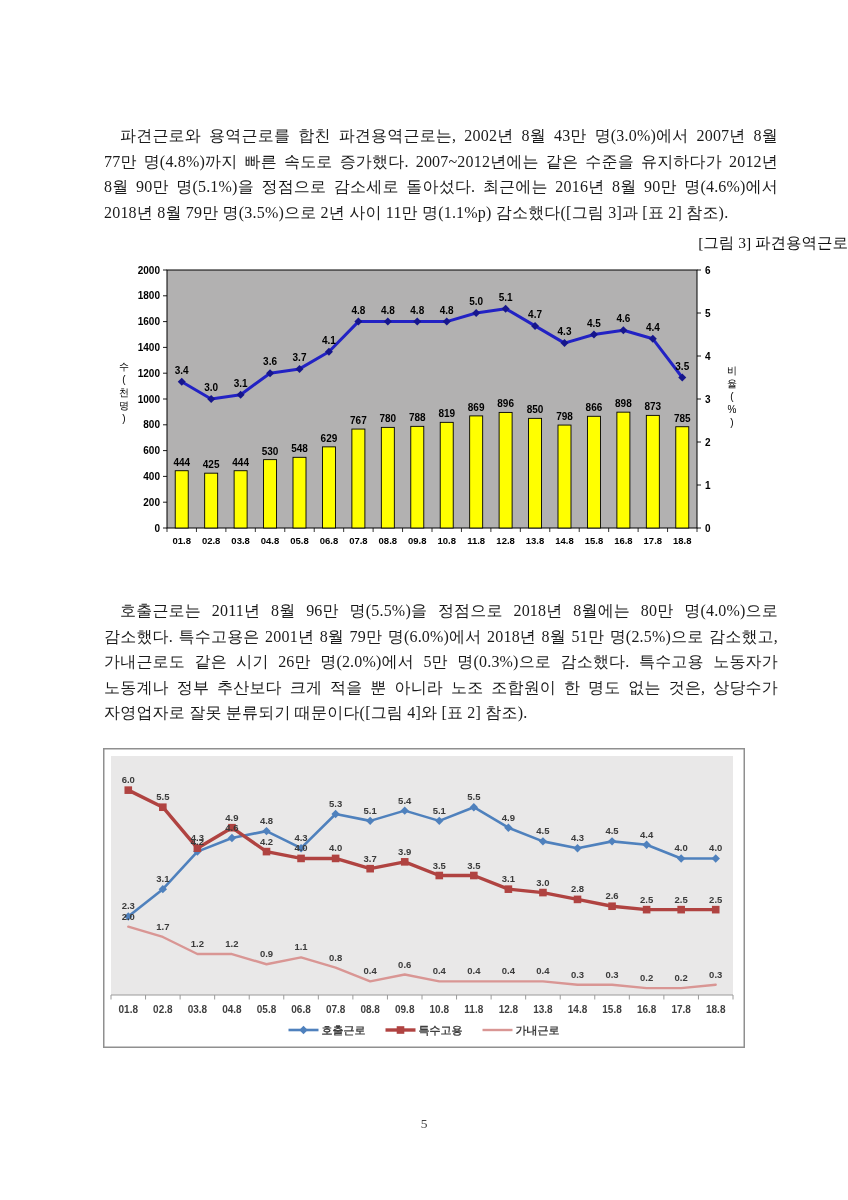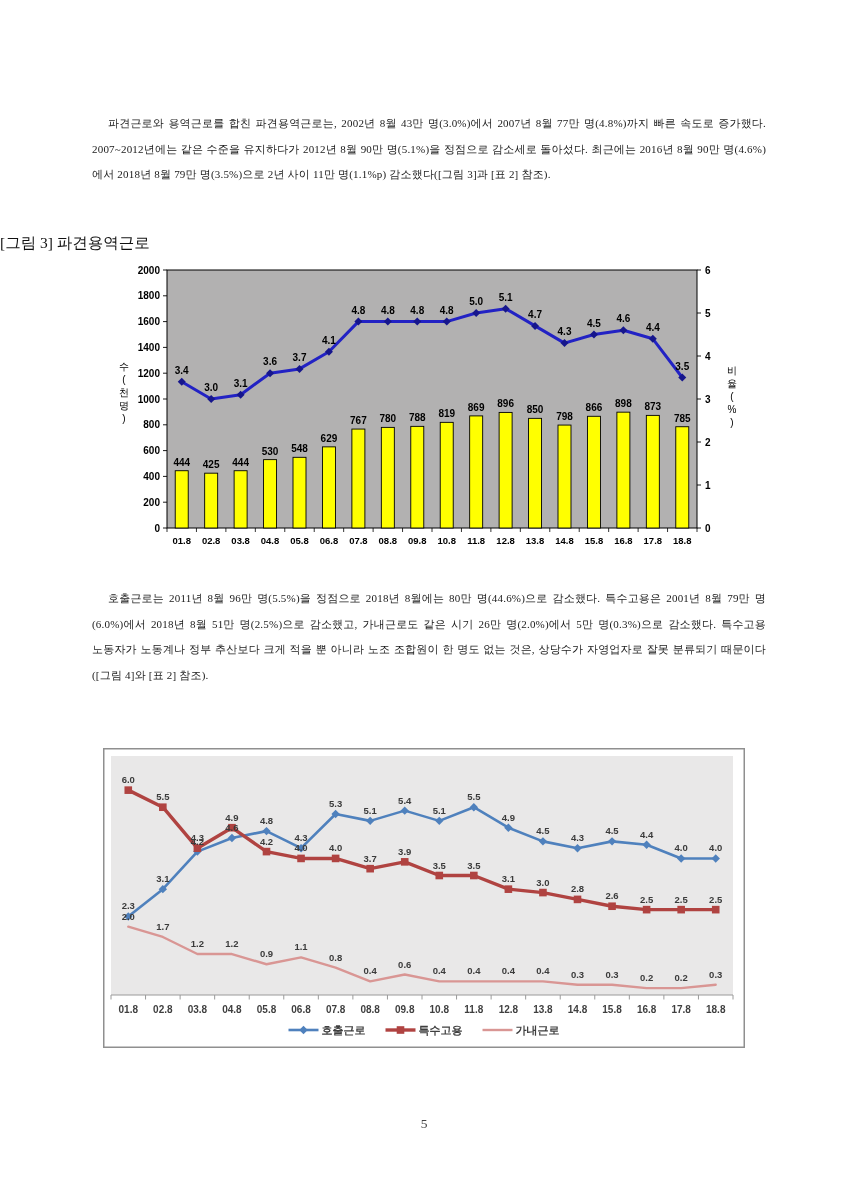--- a/index.html
+++ b/index.html
@@ -1,22 +1,22 @@
 <!DOCTYPE html>
 <html><head>
 <meta charset="utf-8">
 <style>
   html,body{margin:0;padding:0;background:#fff;}
   .page{position:relative;width:848px;height:1200px;background:#ffffff;overflow:hidden;
         font-family:"Liberation Serif",serif;color:#1a1a1a;}
-  .para{position:absolute;left:88px;width:674px;margin:4px;font-size:11px;line-height:25.5px;
+  .para{position:absolute;left:88px;width:674px;margin:16px;font-size:16px;line-height:25.5px;
         text-align:justify;text-indent:16px;letter-spacing:0.2px;word-break:keep-all;}
   .p1{top:107px;}
   .p2{top:582px;}
-  .fig-title{position:absolute;left:0;width:848px;text-align:left;font-size:15.5px;
+  .fig-title{position:absolute;left:0;width:848px;text-align:right;font-size:15.5px;
              font-weight:normal;color:#111;margin:0;}
   .ft3{top:233px;}
   .ft4{top:719px;}
   .chart-svg{position:absolute;}
   #chart1{left:110px;top:262px;}
   #chart2{left:103px;top:748px;}
   .page-number{position:absolute;top:1116px;left:0;width:848px;text-align:center;
                font-size:13.5px;color:#444;}
 </style>
 </head>
@@ -175,21 +175,21 @@
         <text x="513.3888888888889" y="60.20000000000002" text-anchor="middle" font-family="&quot;Liberation Sans&quot;, sans-serif" font-size="10" font-weight="bold" fill="#000">4.6</text>
         <path d="M 542.8333333333333 72.79999999999998 L 546.8333333333333 76.79999999999998 L 542.8333333333333 80.79999999999998 L 538.8333333333333 76.79999999999998 Z" fill="#16168c"></path>
         <text x="542.8333333333333" y="68.79999999999998" text-anchor="middle" font-family="&quot;Liberation Sans&quot;, sans-serif" font-size="10" font-weight="bold" fill="#000">4.4</text>
         <path d="M 572.2777777777777 111.5 L 576.2777777777777 115.5 L 572.2777777777777 119.5 L 568.2777777777777 115.5 Z" fill="#16168c"></path>
         <text x="572.2777777777777" y="107.5" text-anchor="middle" font-family="&quot;Liberation Sans&quot;, sans-serif" font-size="10" font-weight="bold" fill="#000">3.5</text>
       </g>
       <text font-family="&quot;Liberation Sans&quot;, sans-serif" font-size="10" fill="#000" text-anchor="middle"><tspan x="14" y="108">수</tspan><tspan x="14" y="121">(</tspan><tspan x="14" y="134">천</tspan><tspan x="14" y="147">명</tspan><tspan x="14" y="160">)</tspan></text>
       <text font-family="&quot;Liberation Sans&quot;, sans-serif" font-size="10" fill="#000" text-anchor="middle"><tspan x="622" y="112">비</tspan><tspan x="622" y="125">율</tspan><tspan x="622" y="138">(</tspan><tspan x="622" y="151">%</tspan><tspan x="622" y="164">)</tspan></text>
     </svg>
 
-  <p class="para p2">호출근로는 2011년 8월 96만 명(5.5%)을 정점으로 2018년 8월에는 80만 명(44.6%)으로 감소했다. 특수고용은 2001년 8월 79만 명(6.0%)에서 2018년 8월 51만 명(2.5%)으로 감소했고, 가내근로도 같은 시기 26만 명(2.0%)에서 5만 명(0.3%)으로 감소했다. 특수고용 노동자가 노동계나 정부 추산보다 크게 적을 뿐 아니라 노조 조합원이 한 명도 없는 것은, 상당수가 자영업자로 잘못 분류되기 때문이다([그림 4]와 [표 2] 참조).</p>
+  <p class="para p2">호출근로는 2011년 8월 96만 명(5.5%)을 정점으로 2018년 8월에는 80만 명(4.0%)으로 감소했다. 특수고용은 2001년 8월 79만 명(6.0%)에서 2018년 8월 51만 명(2.5%)으로 감소했고, 가내근로도 같은 시기 26만 명(2.0%)에서 5만 명(0.3%)으로 감소했다. 특수고용 노동자가 노동계나 정부 추산보다 크게 적을 뿐 아니라 노조 조합원이 한 명도 없는 것은, 상당수가 자영업자로 잘못 분류되기 때문이다([그림 4]와 [표 2] 참조).</p>
 
   <svg id="chart2" class="chart-svg" width="642" height="300" viewBox="0 0 642 300">
       <rect x="0.75" y="0.75" width="640.5" height="298.5" fill="#ffffff" stroke="#8f8f8f" stroke-width="1.5"></rect>
       <rect x="8" y="8" width="622" height="239" fill="#e9e8e8"></rect>
       <line x1="8" y1="247" x2="630" y2="247" stroke="#9a9a9a" stroke-width="1"></line>
       <line x1="8" y1="247" x2="8" y2="251.5" stroke="#9a9a9a" stroke-width="1"></line>
       <line x1="42.55555555555556" y1="247" x2="42.55555555555556" y2="251.5" stroke="#9a9a9a" stroke-width="1"></line>
       <line x1="77.11111111111111" y1="247" x2="77.11111111111111" y2="251.5" stroke="#9a9a9a" stroke-width="1"></line>
       <line x1="111.66666666666667" y1="247" x2="111.66666666666667" y2="251.5" stroke="#9a9a9a" stroke-width="1"></line>
       <line x1="146.22222222222223" y1="247" x2="146.22222222222223" y2="251.5" stroke="#9a9a9a" stroke-width="1"></line>

